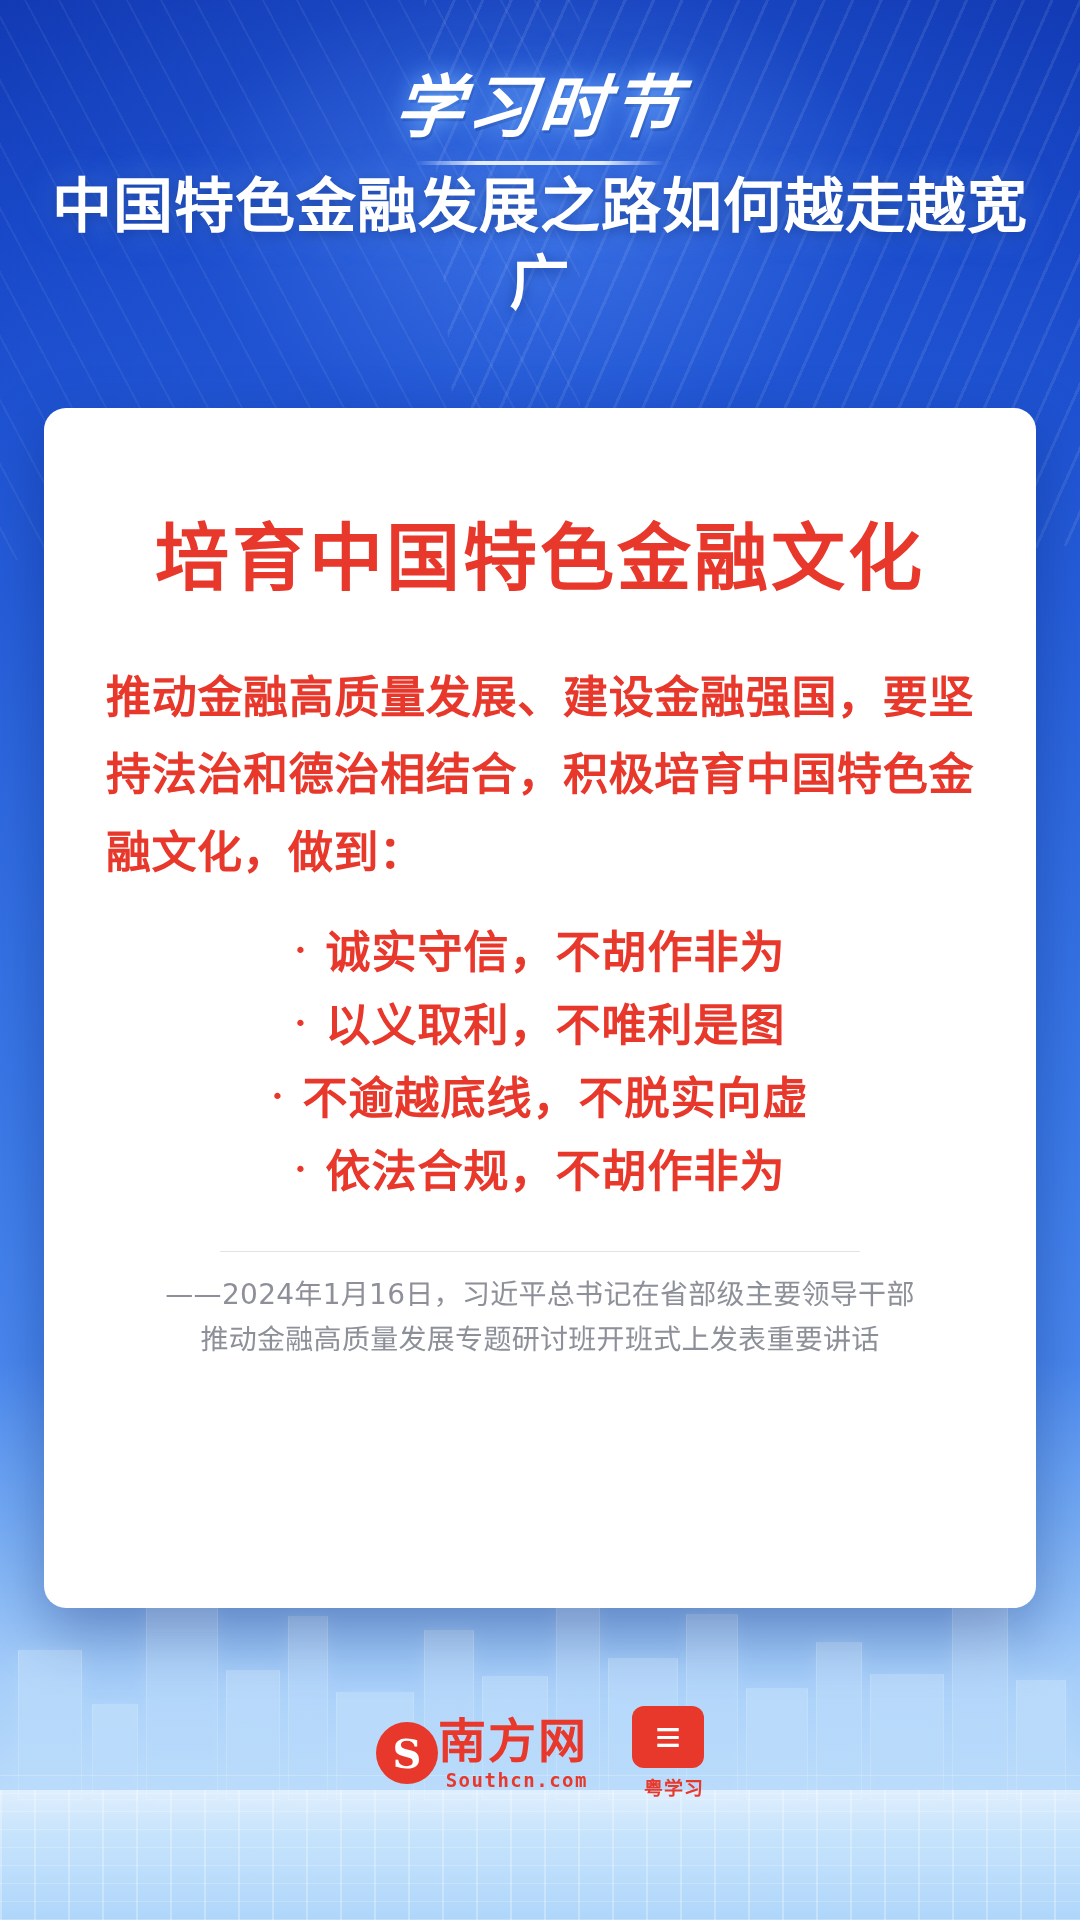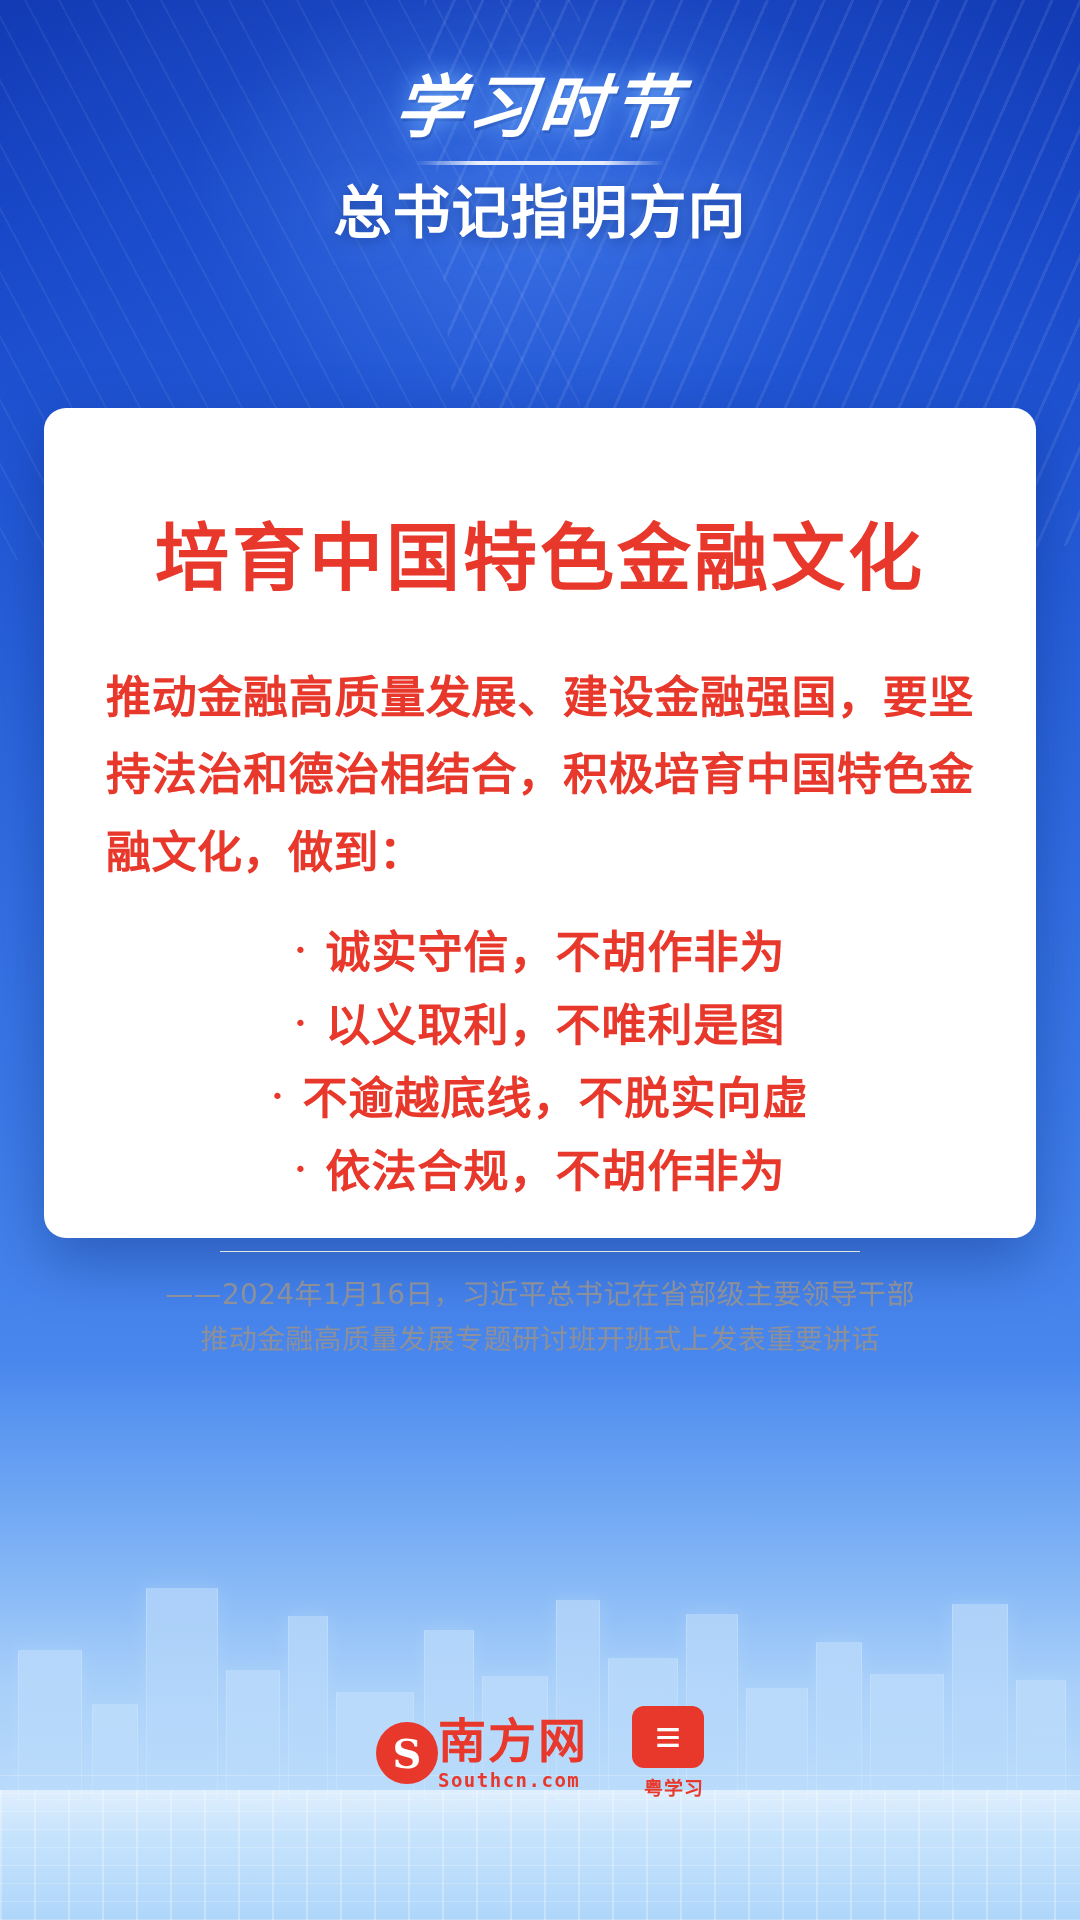--- a/index.html
+++ b/index.html
@@ -173,21 +173,21 @@
   }
   .headline-line.l1 { font-size: 60px; }
   .headline-line.l2 { font-size: 58px; margin-top: 8px; }
 
   
   .card {
     position: absolute;
     top: 408px;
     left: 44px;
     width: 992px;
-    height: 830px;
+    height: 1200px;
     background: #ffffff;
     border-radius: 22px;
     box-shadow: 0 24px 60px rgba(6,30,100,0.35);
     z-index: 7;
     padding: 56px 62px 40px;
   }
 
   .card-title {
     text-align: center;
     font-family: "DejaVu Sans", "Liberation Sans", sans-serif;
@@ -285,20 +285,21 @@
     color: #e8382b;
     letter-spacing: 2px;
   }
   .logo-south .en {
     margin-top: 6px;
     font-family: "DejaVu Sans Mono", "Liberation Mono", monospace;
     font-weight: 700;
     font-size: 19px;
     color: #e8382b;
     letter-spacing: 1.5px;
+    text-align: right;
   }
   .logo-yue {
     display: flex;
     align-items: center;
     flex-direction: column;
     gap: 5px;
   }
   .logo-yue .tile {
     width: 72px; height: 62px;
     border-radius: 12px;
@@ -330,21 +331,21 @@
   <div class="bg-glow"></div>
   <div class="bg-streaks"></div>
   <div class="bg-streaks-2"></div>
 
   <div class="brand">
     <div class="brand-text">学习时节</div>
     <div class="brand-underline"></div>
   </div>
 
   <div class="headline">
-    <div class="headline-line l2">总书记指明方向</div>
+    <div class="headline-line l1">中国特色金融发展之路如何越走越宽广</div>
   </div>
 
   <div class="card">
     <div class="card-title">培育中国特色金融文化</div>
     <div class="card-body">推动金融高质量发展、建设金融强国，要坚持法治和德治相结合，积极培育中国特色金融文化，做到：</div>
 
     <ul class="bullets">
       <li>
         <span class="dot">·</span><span>诚实守信，不胡作非为</span>
       </li>

